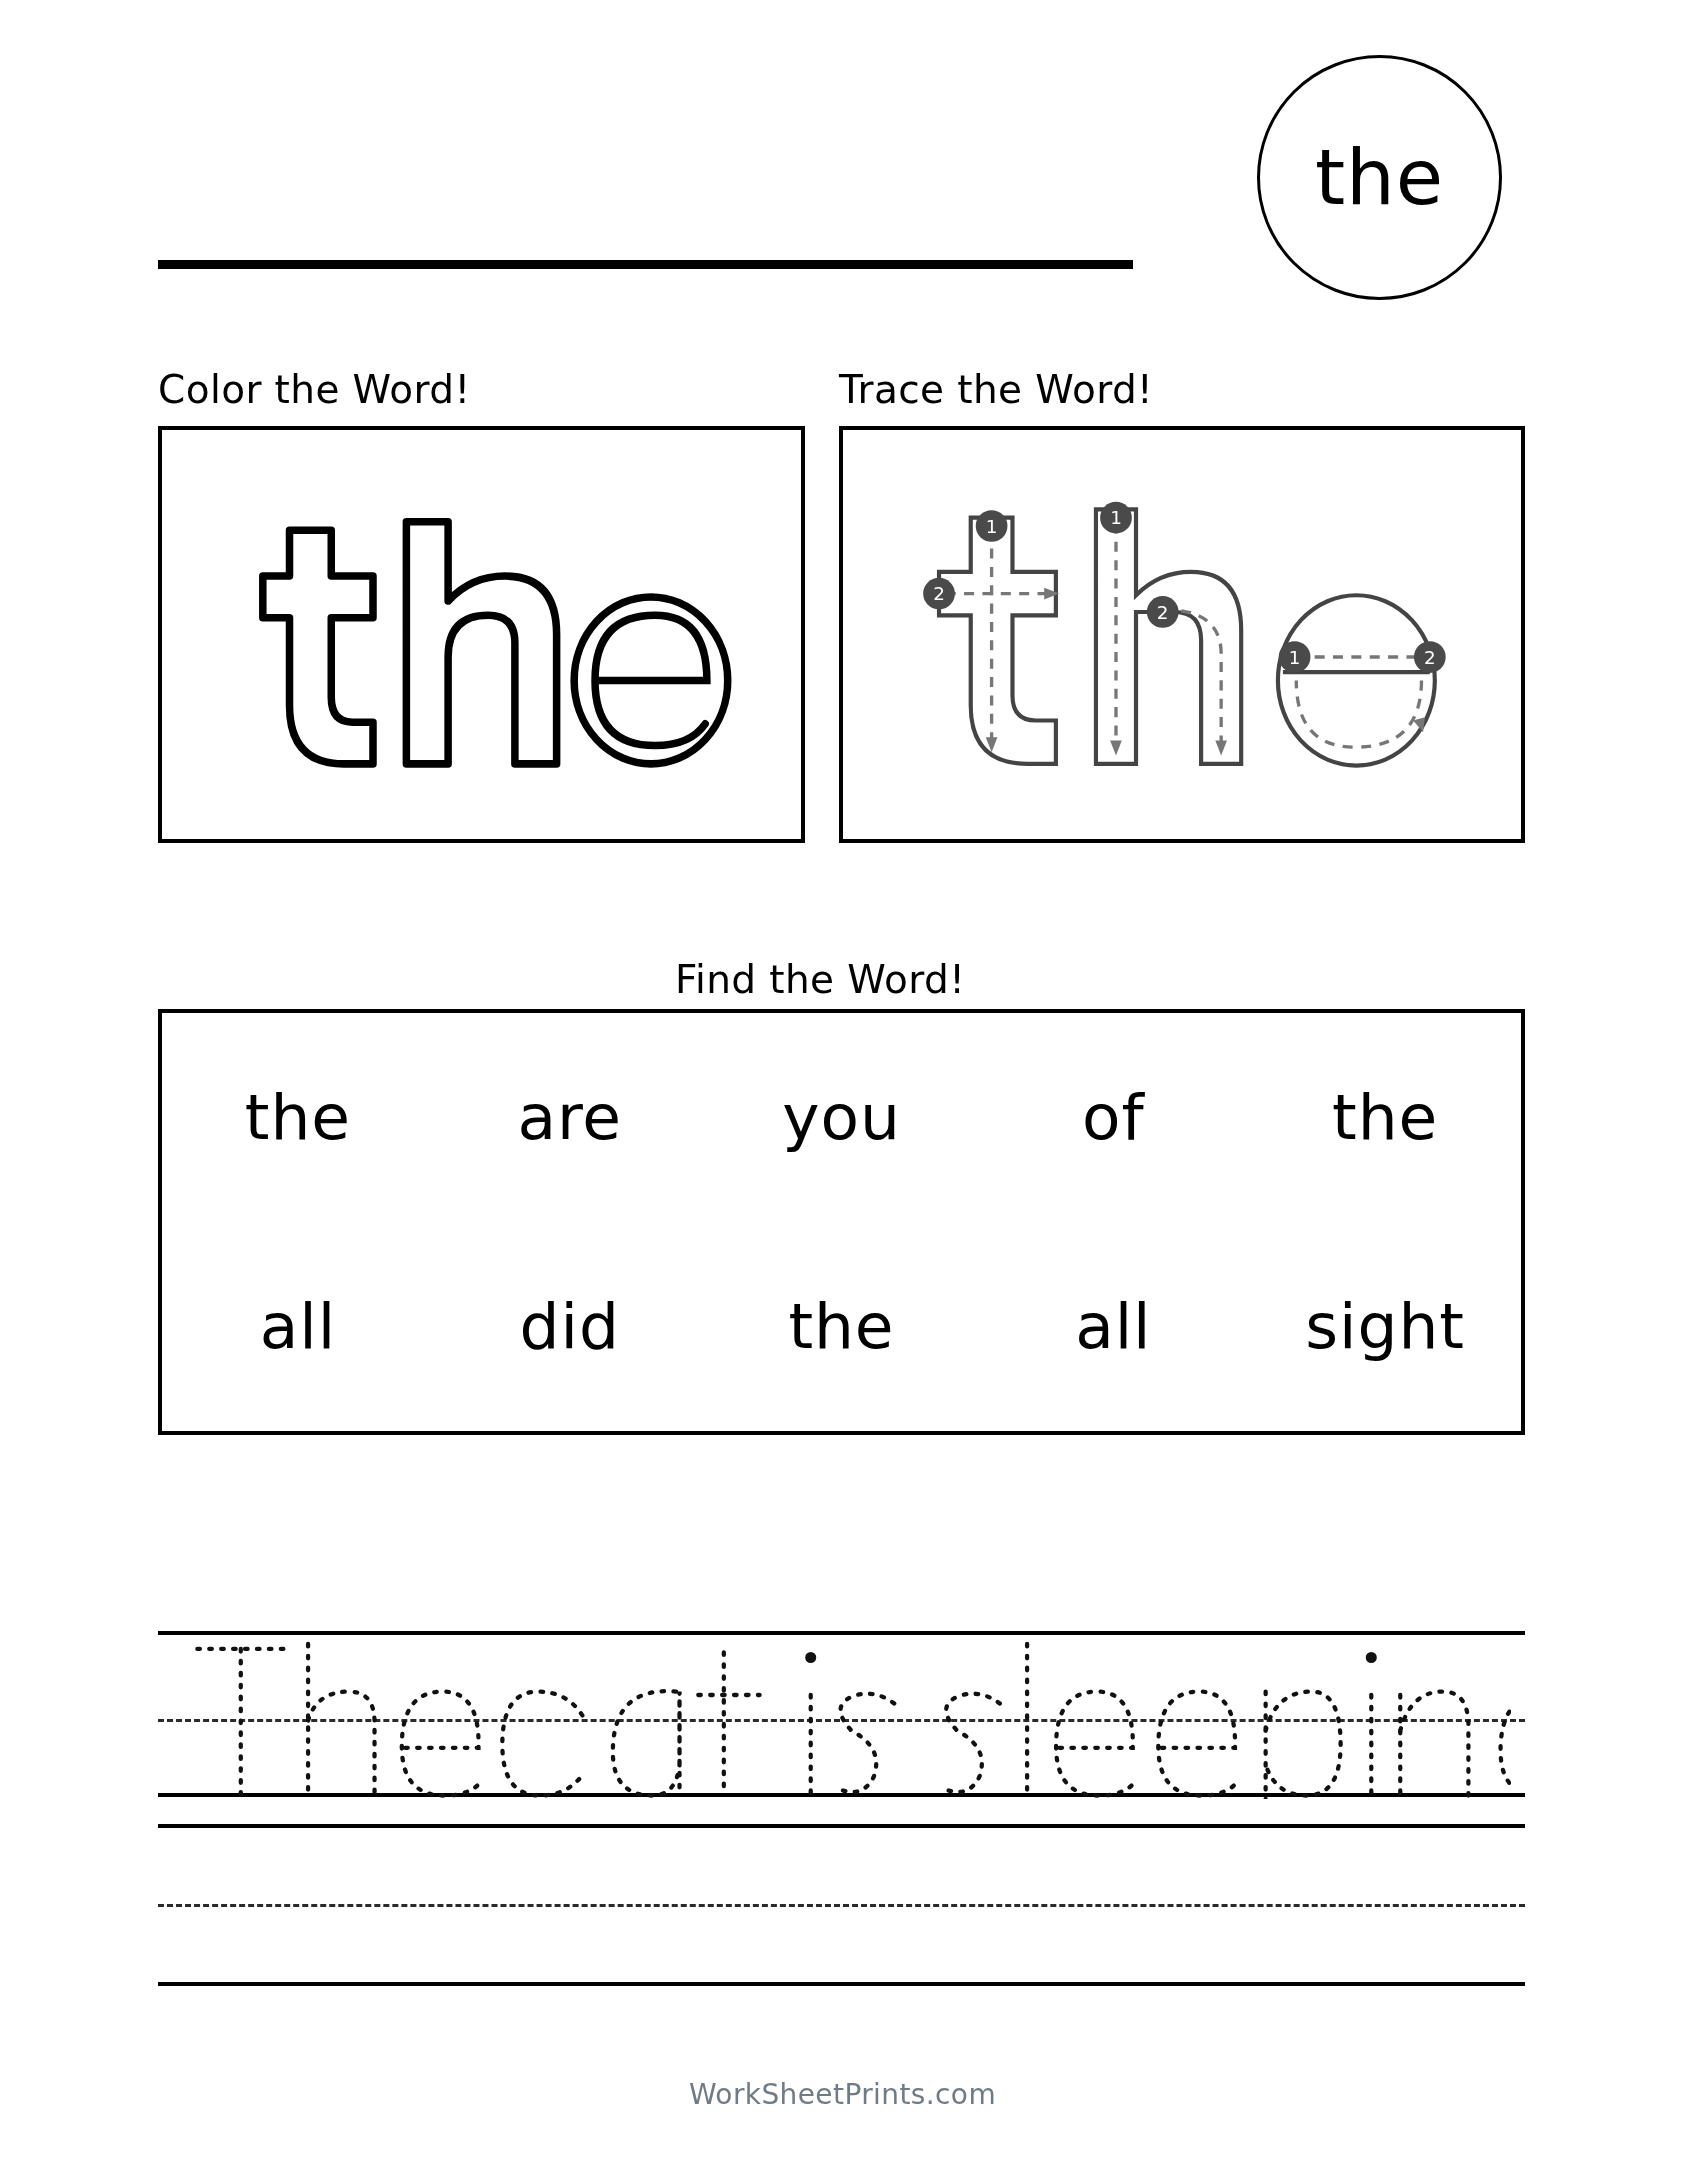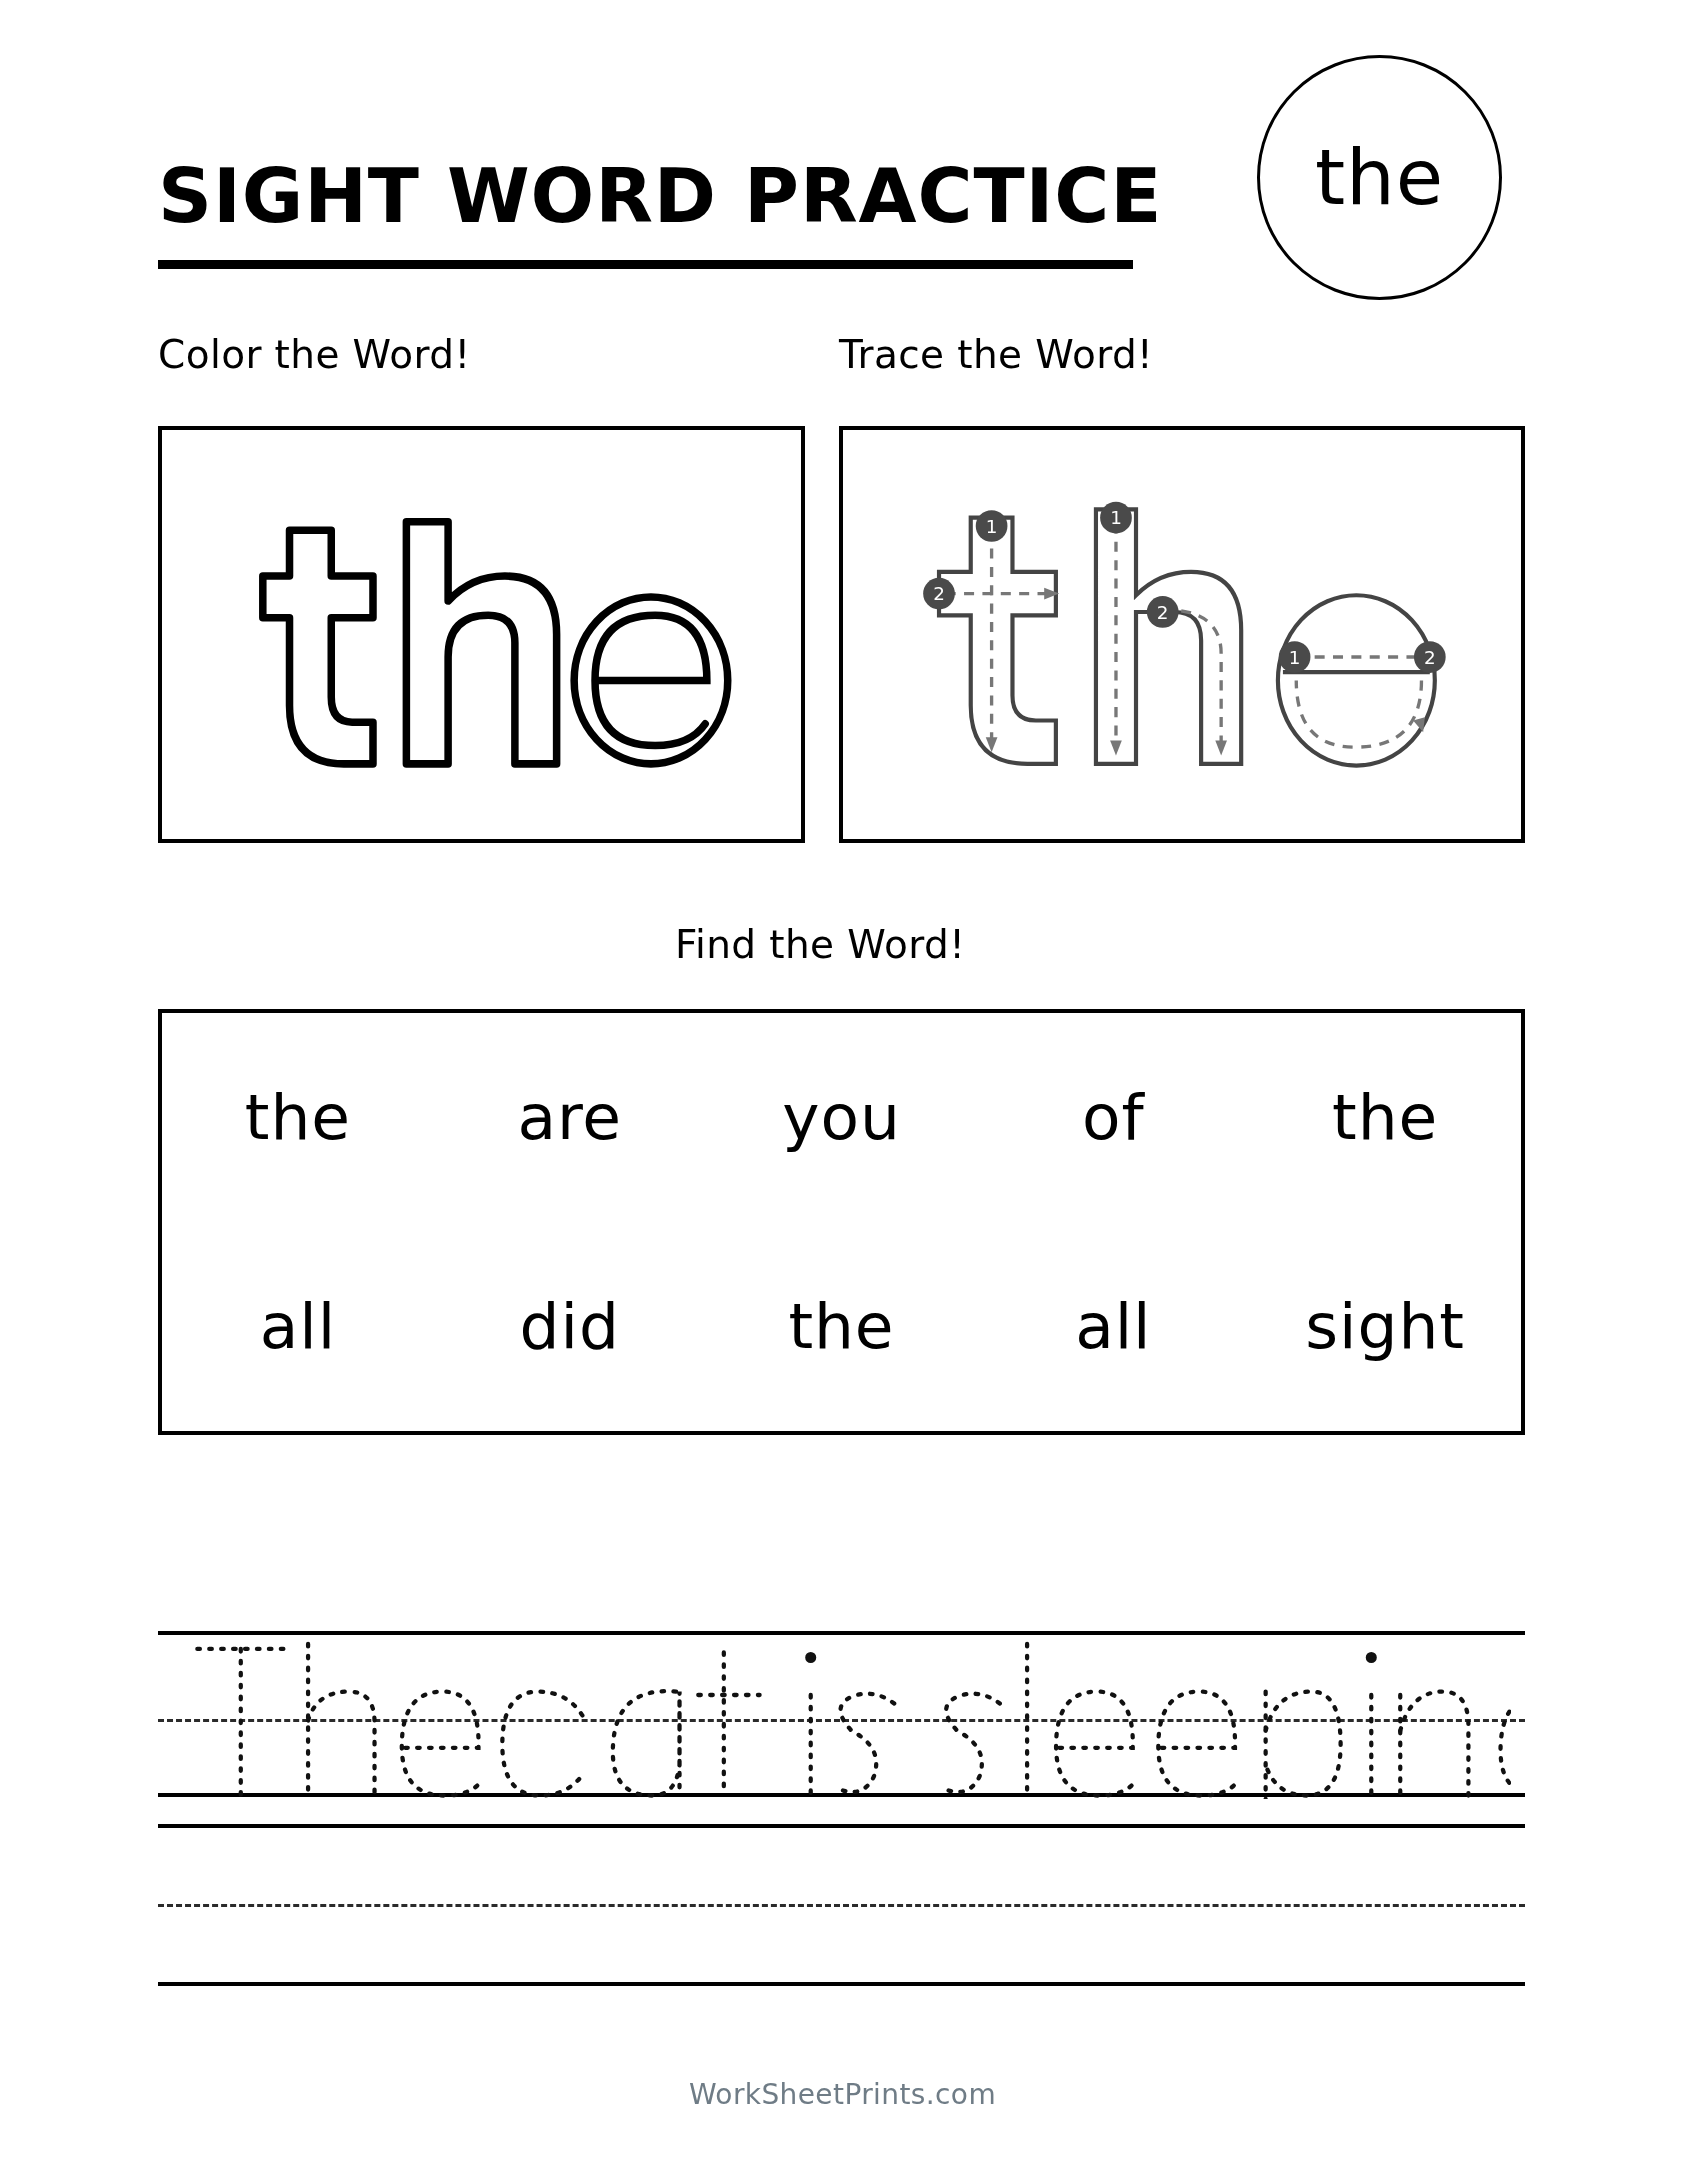--- a/index.html
+++ b/index.html
@@ -71,20 +71,21 @@
     letter-spacing: 0.9px;
   }
 
   
   .section-label {
     position: absolute;
     font-family: "DejaVu Sans", sans-serif;
     font-size: 39px;
     letter-spacing: 0.4px;
     white-space: nowrap;
+    margin-top: 35px;
   }
 
   
   .box {
     position: absolute;
     border: 4.3px solid #000;
     background: #fff;
     box-sizing: border-box;
   }
 
@@ -176,21 +177,20 @@
     letter-spacing: 0.4px;
     white-space: nowrap;
   }
 </style>
 </head>
 <body>
 
 <div class="page">
 
   <div class="header">
-    <div class="title">SIGHT WORD PRACTICE</div>
     <div class="title-rule"></div>
     <div class="word-badge">
       <span>the</span>
     </div>
   </div>
 
   <div class="section-label" style="left:158px; top:332px;">Color the Word!</div>
   <div class="section-label" style="left:839px; top:332px;">Trace the Word!</div>
   <div class="section-label" style="left:675px; top:922px;text-align:center;">Find the Word!</div>
 

